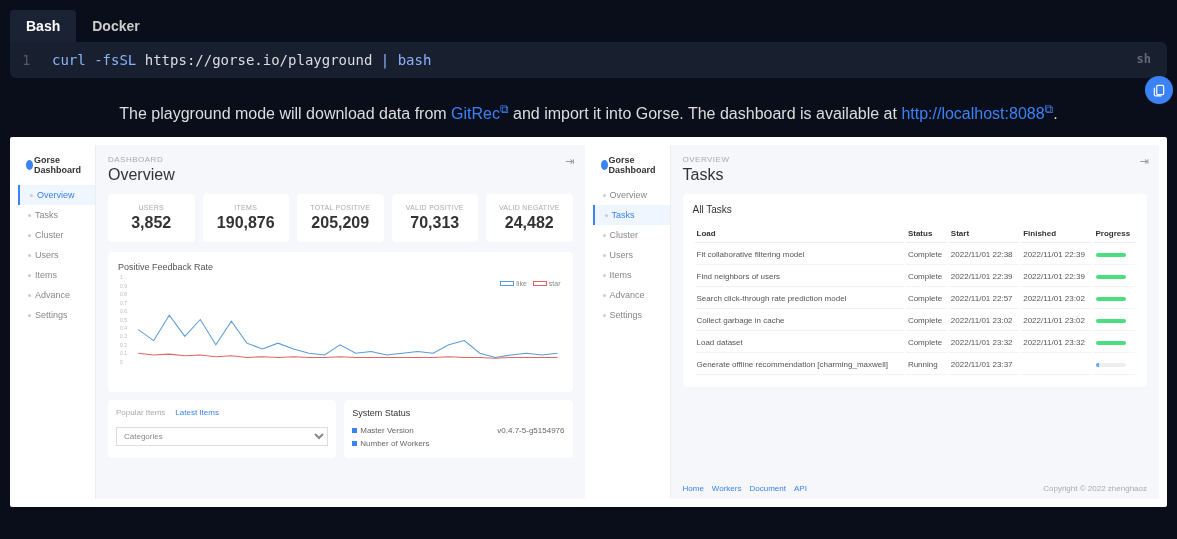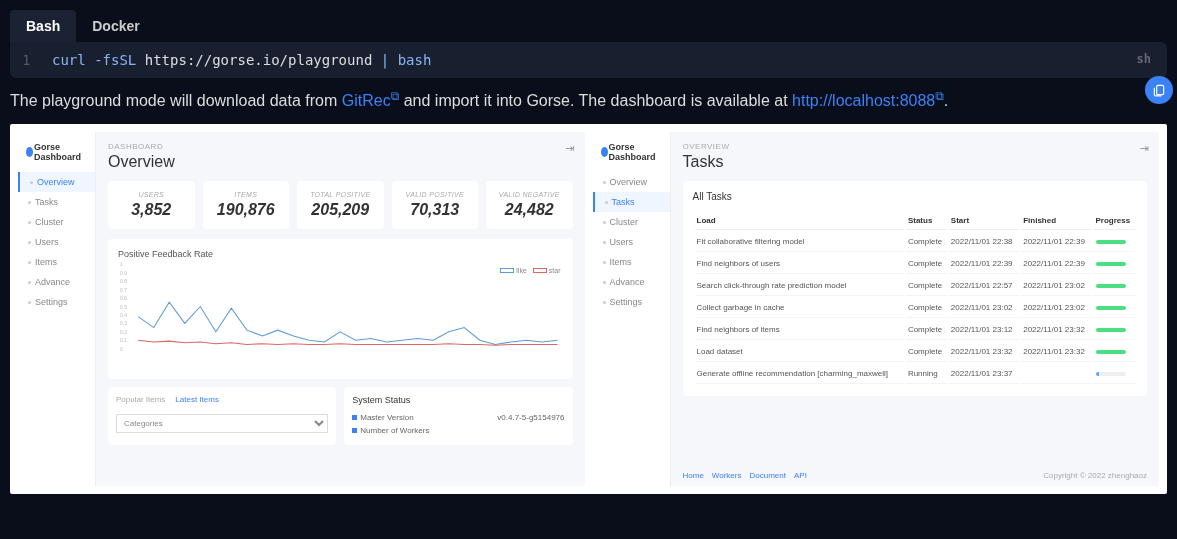--- a/index.html
+++ b/index.html
@@ -37,38 +37,38 @@
   .code-text .plain { color: #ddd; }
   .code-text .pipe { color: #8ab4f8; }
   .copy-btn {
     position:absolute; right:-6px; bottom:-26px;
     width:28px;height:28px;background:#3b82f6;border-radius:50%;
     display:flex;align-items:center;justify-content:center;
     cursor:pointer;
   }
   .copy-btn svg{width:14px;height:14px;stroke:#fff;fill:none;stroke-width:2;}
   .desc-text {
-    font-size: 16px; color: #ddd; padding: 11px 0 14px 0;
+    font-size: 16px; color: #ddd; padding: 24px 0 14px 0; text-align: center;
   }
   .desc-text a { color: #3b82f6; text-decoration: none; }
   .ext-icon{font-size:12px;vertical-align:super;}
   .shot-row { display:flex; gap:8px; background:#fff; padding:8px; border-radius:2px; height:370px;}
   .shot { flex:1; background:#f5f7fa; border-radius:2px; display:flex; font-size:9px; color:#333; overflow:hidden; position:relative;}
   .sb { width:78px; background:#fff; border-right:1px solid #eee; padding:6px 0; }
   .sb-logo{display:flex;align-items:center;gap:1px;padding:4px 8px 10px 8px;font-weight:600;font-size:9px;color:#333;}
   .sb-logo .circ{width:10px;height:10px;background:#3b82f6;border-radius:50%;}
   .sb-item{padding:5px 10px;color:#888;cursor:pointer;display:flex;align-items:center;gap:4px;}
   .sb-item.active{color:#3b82f6;border-left:2px solid #3b82f6;background:#f0f6ff;}
   .sb-item .dot{width:3px;height:3px;background:#ccc;border-radius:50%;}
   .main{flex:1;padding:10px 12px;overflow:hidden;position:relative;}
   .logout{position:absolute;right:10px;top:10px;color:#999;font-size:11px;}
   .crumb{color:#aaa;font-size:8px;letter-spacing:0.5px;}
   .pg-title{font-size:16px;color:#333;margin:2px 0 10px 0;}
   .stats{display:flex;gap:8px;}
-  .stat{flex:1;background:#fff;border-radius:4px;padding:10px 6px;text-align:center;font-style:italic;}
+  .stat{flex:1;background:#fff;border-radius:4px;padding:10px 6px;text-align:center;}
   .stat-label{color:#aaa;font-size:7px;text-transform:uppercase;letter-spacing:0.3px;}
   .stat-val{color:#333;font-size:16px;font-weight:600;margin-top:3px;}
   .chart-card{background:#fff;border-radius:4px;padding:10px;margin-top:10px;height:140px;position:relative;}
   .chart-title{font-size:9px;color:#555;}
   .legend{position:absolute;top:28px;right:12px;display:flex;gap:6px;font-size:7px;color:#888;}
   .legend span{display:flex;align-items:center;gap:2px;}
   .lg-box{width:14px;height:5px;border:1px solid;}
   .lg-blue{border-color:#5b9bd5;}
   .lg-red{border-color:#e06666;}
   svg.chart{width:100%;height:95px;}
@@ -322,29 +322,20 @@
               <tr>
      <td>Collect garbage in cache</td>
      <td>Complete</td>
      <td>2022/11/01 23:02</td>
      <td>2022/11/01 23:02</td>
      <td>
                   <div class="prog-bar "></div>
                 </td>
     </tr>
               <tr>
-     <td>Find neighbors of items</td>
-     <td>Complete</td>
-     <td>2022/11/01 23:12</td>
-     <td>2022/11/01 23:32</td>
-     <td>
-                  <div class="prog-bar "></div>
-                </td>
-    </tr>
-              <tr>
      <td>Load dataset</td>
      <td>Complete</td>
      <td>2022/11/01 23:32</td>
      <td>2022/11/01 23:32</td>
      <td>
                   <div class="prog-bar "></div>
                 </td>
     </tr>
               <tr>
      <td>Generate offline recommendation [charming_maxwell]</td>

